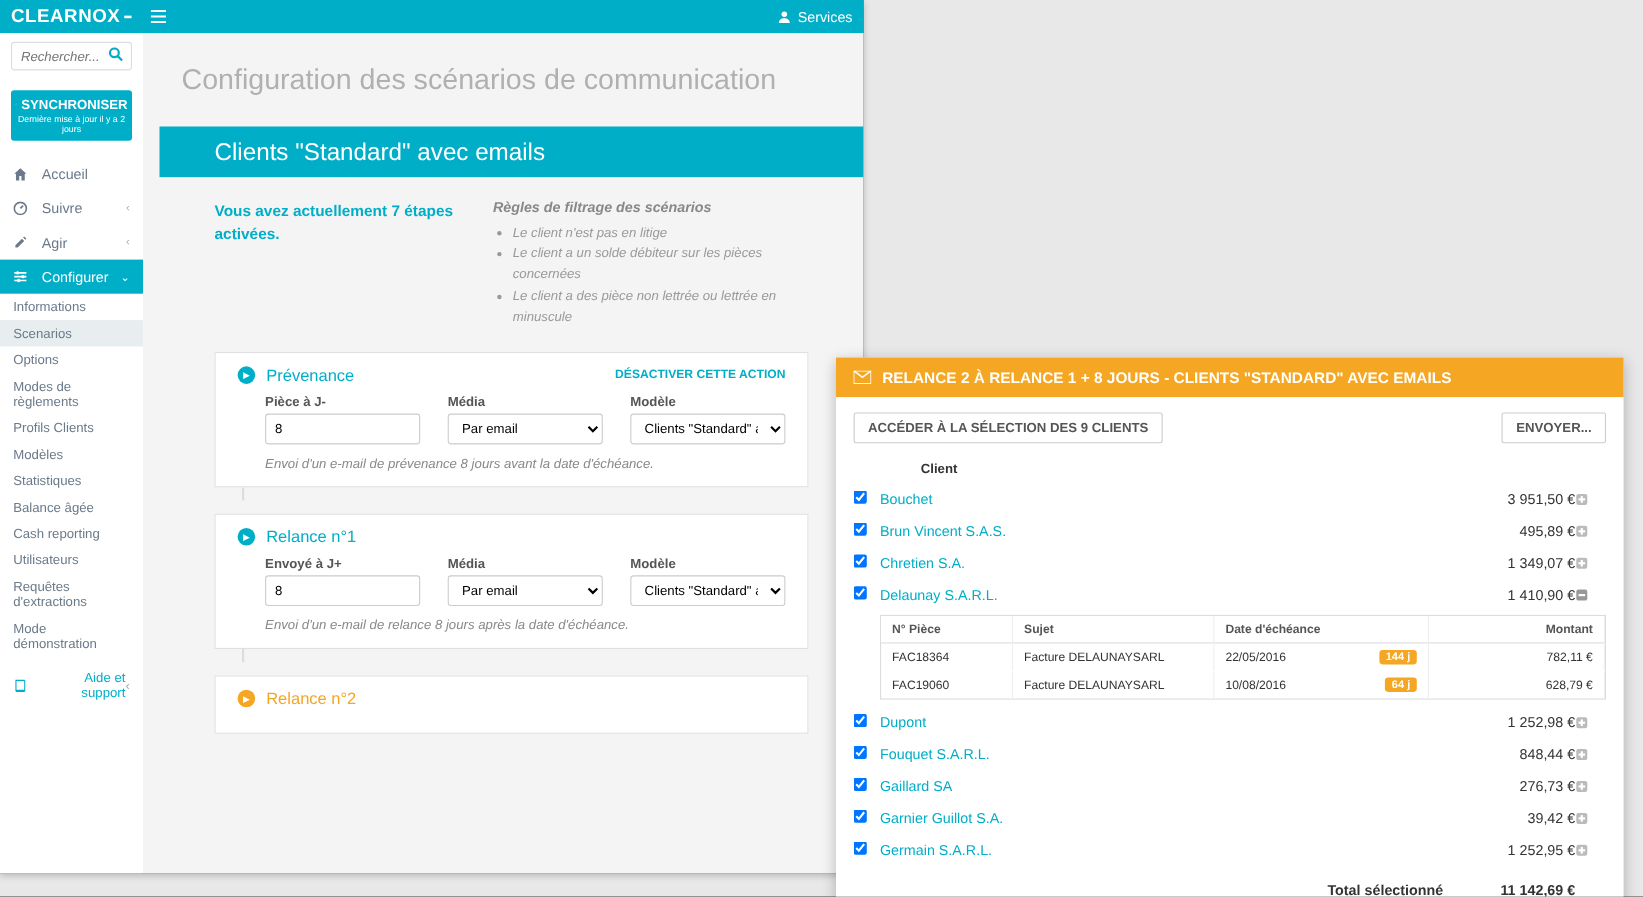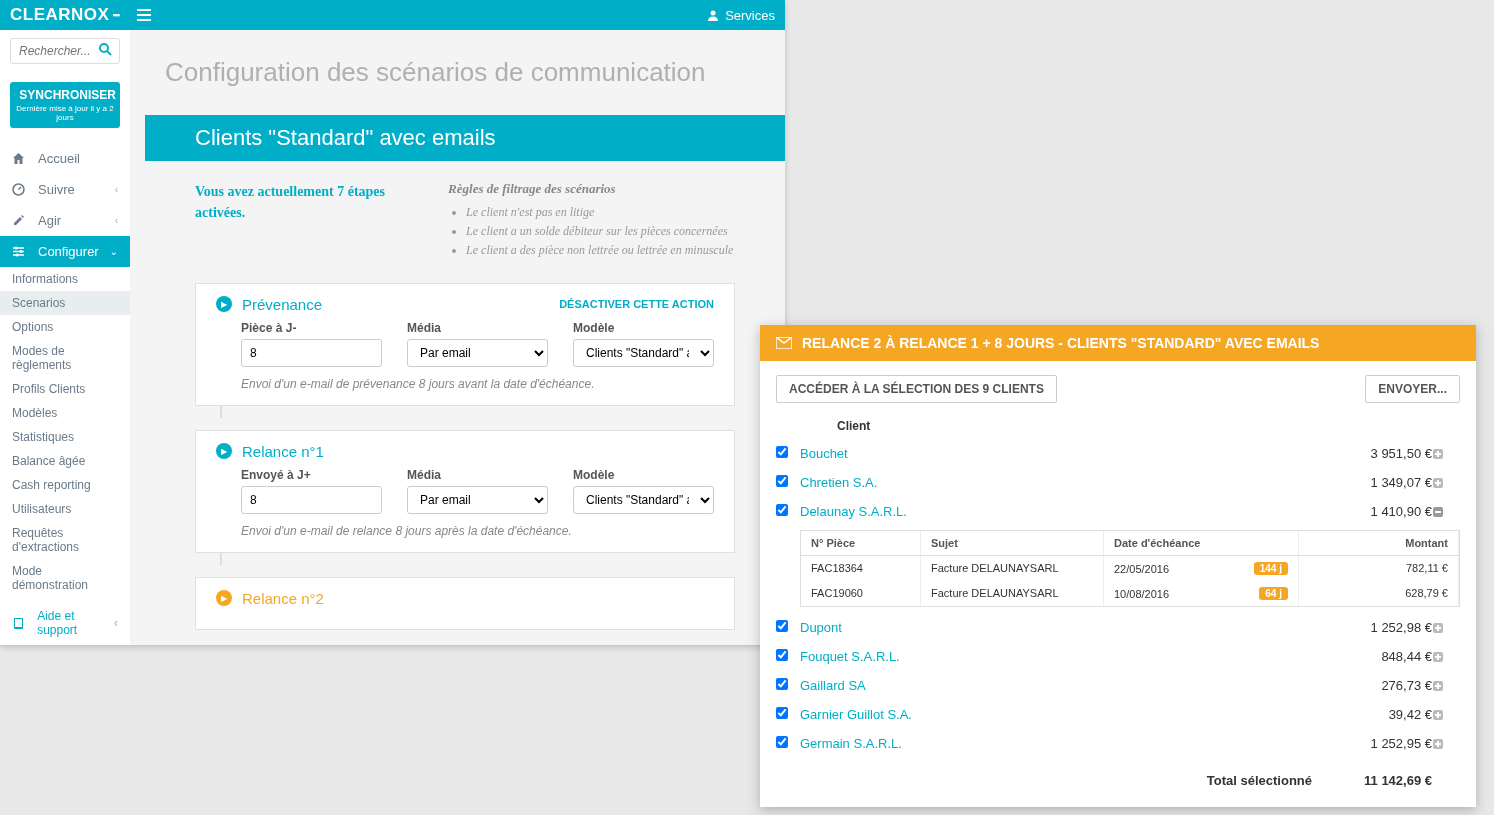--- a/index.html
+++ b/index.html
@@ -1,19 +1,19 @@
 <!DOCTYPE html>
 <html><head>
 <meta charset="utf-8">
 <style>
 * { box-sizing: border-box; margin: 0; padding: 0; }
 body { font-family: "Helvetica Neue", Arial, sans-serif; font-size: 13px; color: #333; background: #e8e8e8; width: 1494px; height: 815px; position: relative; overflow: hidden; }
 
 
-.app-left { position: absolute; left: 0; top: 0; width: 785px; height: 645px; background: #404040; box-shadow: 0 2px 6px rgba(0,0,0,0.2); }
+.app-left { position: absolute; left: 0; top: 0; width: 785px; height: 794px; background: #404040; box-shadow: 0 2px 6px rgba(0,0,0,0.2); }
 
 .topbar { height: 30px; background: #00aec8; color: #fff; display: flex; align-items: center; padding: 0 10px; }
 .brand { font-weight: bold; font-size: 17px; letter-spacing: 0.5px; display: flex; align-items: center; }
 .brand-dots { margin-left: 3px; font-size: 9px; letter-spacing: -1px; }
 .hamburger { margin-left: 18px; cursor: pointer; }
 .topbar-services { margin-left: auto; display: flex; align-items: center; gap: 6px; cursor: pointer; font-size: 13px; }
 
 .sidebar { position: absolute; left: 0; top: 30px; width: 130px; bottom: 0; background: #fff; }
 .search-wrap { padding: 8px 10px; }
 .search-box { position: relative; }
@@ -27,29 +27,29 @@
 .nav { margin-top: 15px; }
 .nav-item { display: flex; align-items: center; padding: 8px 12px; color: #6a7a8a; cursor: pointer; font-size: 13px; position: relative; }
 .nav-item .nav-ico { width: 18px; text-align: center; margin-right: 8px; }
 .nav-item .caret { margin-left: auto; font-size: 10px; color: #aaa; }
 .nav-item.active { background: #00aec8; color: #fff; }
 .nav-item.active .caret { color: #fff; }
 
 .sub-nav { }
 .sub-nav-item { padding: 5px 12px; font-size: 12px; color: #6a7a8a; cursor: pointer; }
 .sub-nav-item.sel { background: #e8edf0; }
-.help-item { display: flex; align-items: center; padding: 8px 12px; color: #00aec8; font-size: 12px; cursor: pointer; margin-top: 4px; }
+.help-item { display: flex; align-items: center; padding: 8px 12px; color: #00aec8; font-size: 12px; cursor: pointer; margin-top: 4px; text-align: right; }
 .help-item .nav-ico { width: 18px; margin-right: 8px; }
 .help-item .caret { margin-left: auto; color: #aaa; }
 
 .content { position: absolute; left: 130px; top: 30px; right: 0; bottom: 0; background: #f4f4f4; padding: 15px 0 0 15px; overflow: hidden; }
 .page-title { font-size: 26px; color: #b0b0b0; font-weight: 300; padding: 12px 20px; }
 .section-bar { background: #00aec8; color: #fff; font-size: 22px; font-weight: 300; padding: 10px 50px; margin-top: 15px; }
 
-.intro-row { display: flex; padding: 20px 50px 10px 50px; gap: 14px; font-family: Liberation Serif, serif; }
+.intro-row { display: flex; padding: 20px 50px 10px 50px; gap: 14px; }
 .intro-left { flex: 1; color: #00aec8; font-weight: bold; font-size: 14px; line-height: 1.5; }
 .intro-right { flex: 1.2; }
 .intro-right-title { color: #888; font-style: italic; font-weight: bold; font-size: 13px; margin-bottom: 6px; }
 .intro-right li { color: #999; font-style: italic; font-size: 12px; margin-left: 18px; line-height: 1.6; }
 
 .step-box { margin: 12px 50px 0 50px; border: 1px solid #e0e0e0; background: #fff; padding: 12px 20px 14px 20px; position: relative; }
 .step-head { display: flex; align-items: center; margin-bottom: 8px; }
 .step-bullet { width: 16px; height: 16px; border-radius: 50%; background: #00aec8; color: #fff; display: inline-flex; align-items: center; justify-content: center; font-size: 8px; margin-right: 10px; }
 .step-bullet.orange { background: #f5a623; }
 .step-title { color: #00aec8; font-size: 15px; font-weight: 500; }
@@ -78,21 +78,21 @@
 
 .client-row { display: flex; align-items: center; padding: 7px 0; font-size: 13px; }
 .client-row .col-chk { width: 24px; }
 .client-row .col-name { flex: 1; color: #00aec8; cursor: pointer; }
 .client-row .col-amt { width: 100px; text-align: right; color: #333; }
 .client-row .col-exp { width: 28px; text-align: right; color: #999; cursor: pointer; }
 .chk { width: 12px; height: 12px; display: inline-block; position: relative; }
 .chk input { width: 12px; height: 12px; }
 
 .detail-table { margin: 4px 0 6px 24px; border: 1px solid #ddd; font-size: 11px; }
-.detail-table .dt-row { display: flex; }
+.detail-table .dt-row { display: flex; align-items: flex-end; }
 .detail-table .dt-head { background: #fff; font-weight: bold; color: #555; border-bottom: 1px solid #ddd; }
 .detail-table .dt-cell { padding: 6px 10px; border-right: 1px solid #eee; }
 .dt-piece { width: 120px; }
 .dt-subj { flex: 1; }
 .dt-date { width: 195px; display: flex; align-items: center; justify-content: space-between; }
 .dt-amt { width: 160px; text-align: right; }
 .badge-days { background: #f5a623; color: #fff; border-radius: 3px; padding: 1px 6px; font-size: 10px; font-weight: bold; margin-left: 16px; }
 
 .totals { margin-top: 10px; }
 .totals-row { display: flex; padding: 5px 28px 5px 0; font-size: 13px; }
@@ -290,20 +290,32 @@
           <div class="col-exp">
             <svg width="12" height="12" viewBox="0 0 12 12">
               <rect x="1" y="1" width="10" height="10" rx="2" fill="#bbb"></rect>
               <rect x="3" y="5" width="6" height="2" fill="#fff"></rect>
               <rect x="5" y="3" width="2" height="6" fill="#fff"></rect>
             </svg>
           </div>
         </div>
         <div class="client-row">
           <div class="col-chk"><span class="chk"><input type="checkbox" checked="" style=""></span></div>
+          <div class="col-name">Brun Vincent S.A.S.</div>
+          <div class="col-amt">495,89 €</div>
+          <div class="col-exp">
+            <svg width="12" height="12" viewBox="0 0 12 12">
+              <rect x="1" y="1" width="10" height="10" rx="2" fill="#bbb"></rect>
+              <rect x="3" y="5" width="6" height="2" fill="#fff"></rect>
+              <rect x="5" y="3" width="2" height="6" fill="#fff"></rect>
+            </svg>
+          </div>
+        </div>
+        <div class="client-row">
+          <div class="col-chk"><span class="chk"><input type="checkbox" checked="" style=""></span></div>
           <div class="col-name">Chretien S.A.</div>
           <div class="col-amt">1 349,07 €</div>
           <div class="col-exp">
             <svg width="12" height="12" viewBox="0 0 12 12">
               <rect x="1" y="1" width="10" height="10" rx="2" fill="#bbb"></rect>
               <rect x="3" y="5" width="6" height="2" fill="#fff"></rect>
               <rect x="5" y="3" width="2" height="6" fill="#fff"></rect>
             </svg>
           </div>
         </div>

